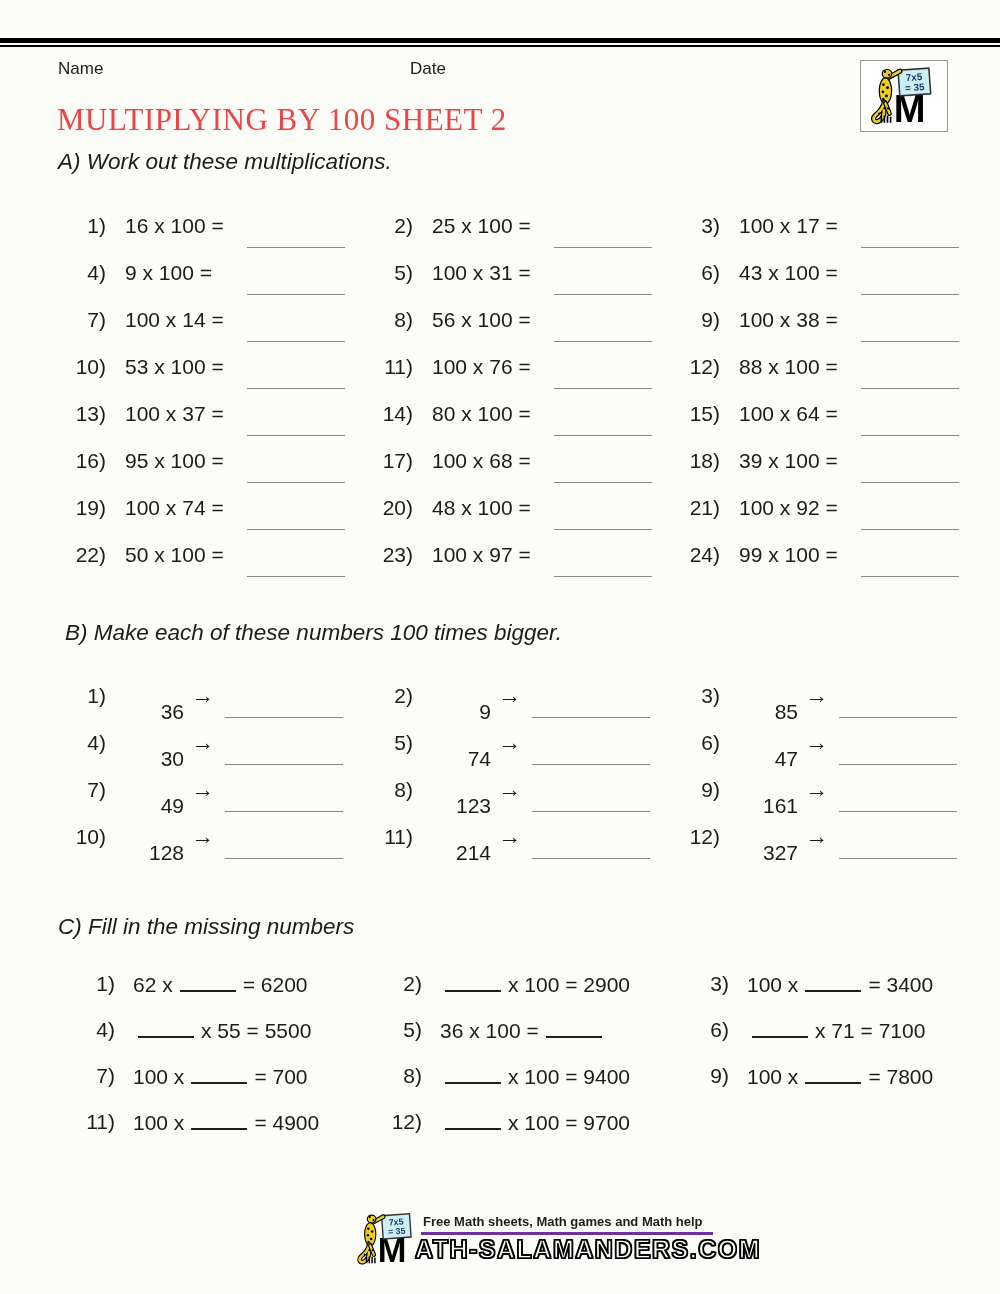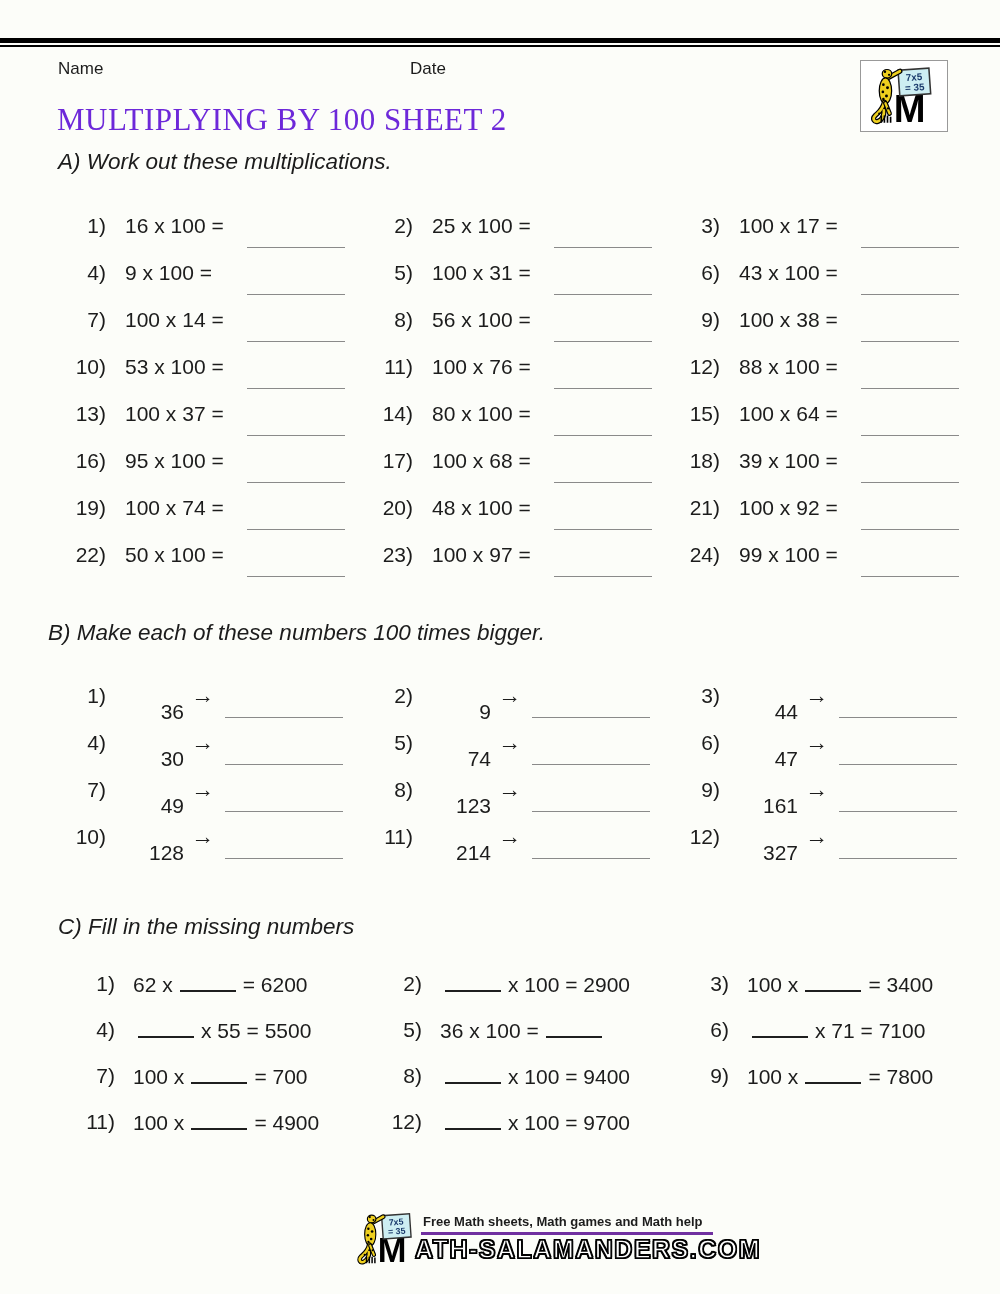--- a/index.html
+++ b/index.html
@@ -18,25 +18,25 @@
   .hdr-name{left:58px;top:59px;}
   .hdr-date{left:410px;top:59px;}
   .logo-box{
     left:860px;top:60px;width:86px;height:70px;
     background:#fff;border:1px solid #999;
     display:flex;align-items:center;justify-content:center;
   }
   .page-title{
     left:57px;top:102px;margin:0;
     font-family:"Liberation Serif",serif;font-weight:normal;
-    font-size:31px;color:#6d28d9;letter-spacing:.5px;
+    font-size:31px;color:#ef4444;letter-spacing:.5px;
   }
   .sec-heading{font-size:22.5px;font-style:italic;white-space:nowrap;}
   .head-a{left:58px;top:149px;}
-  .head-b{left:48px;top:620px;}
+  .head-b{left:65px;top:620px;}
   .head-c{left:58px;top:914px;}
 
   .grid{display:grid;grid-template-columns:307px 307px 307px;left:58px;}
   .grid-a{top:206px;grid-auto-rows:47px;}
   .grid-b{top:676px;grid-auto-rows:47px;}
   .grid-c{top:964px;grid-auto-rows:46px;}
 
   .cell{position:relative;font-size:21px;}
   .plabel{position:absolute;left:0;top:8px;width:48px;text-align:right;}
   .peq{position:absolute;left:67px;top:8px;width:112px;text-align:left;white-space:nowrap;}
@@ -255,21 +255,21 @@
         <span class="bline"></span>
       </div>
       <div class="cell">
         <span class="plabel">2)</span>
         <span class="bval">9</span>
         <span class="barrow">→</span>
         <span class="bline"></span>
       </div>
       <div class="cell">
         <span class="plabel">3)</span>
-        <span class="bval">44</span>
+        <span class="bval">85</span>
         <span class="barrow">→</span>
         <span class="bline"></span>
       </div>
       <div class="cell">
         <span class="plabel">4)</span>
         <span class="bval">30</span>
         <span class="barrow">→</span>
         <span class="bline"></span>
       </div>
       <div class="cell">

